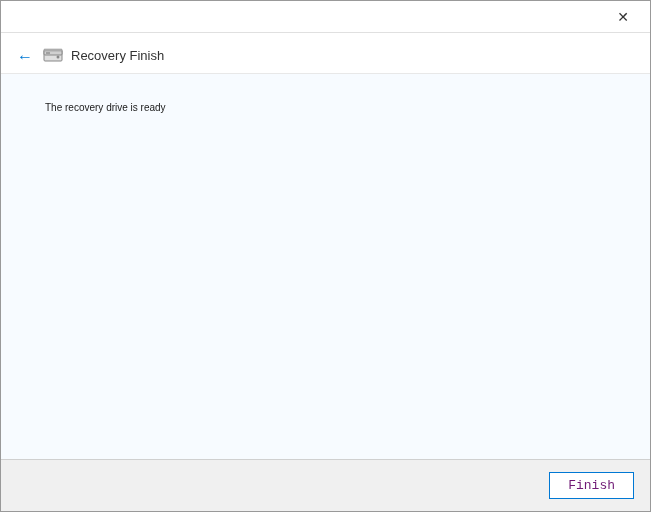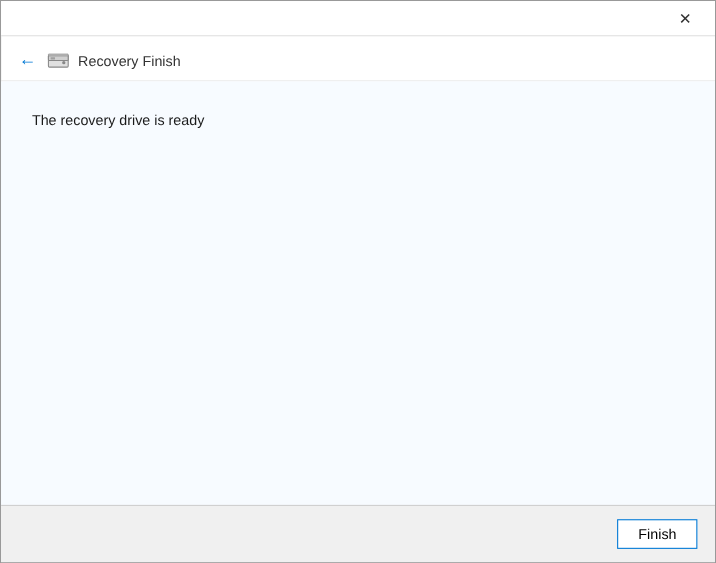--- a/index.html
+++ b/index.html
@@ -86,44 +86,45 @@
       font-weight: 400;
     }
 
     .content {
       flex: 1;
       padding: 28px 28px 20px 28px;
       background: #f7fbff;
     }
 
     .ready-text {
-      font-size: 13px;
+      font-size: 10px;
       color: #1a1a1a;
       font-weight: 400;
+      margin-left: 16px;
     }
 
     .footer {
       height: 52px;
       background: #f0f0f0;
       border-top: 1px solid #d0d0d0;
       display: flex;
       align-items: center;
       justify-content: flex-end;
       padding-right: 16px;
       flex-shrink: 0;
     }
 
     .finish-btn {
       padding: 5px 18px;
       background: #ffffff;
       border: 1px solid #0078d4;
-      color: #000000;
+      color: #701a75;
       font-size: 13px;
       cursor: pointer;
-      font-family: Liberation Sans, sans-serif;
+      font-family: Liberation Mono, monospace;
       min-width: 70px;
     }
   </style>
 </head>
 <body>
 
 <div class="window">
 
   <div class="title-bar">
     <button class="close-btn">

